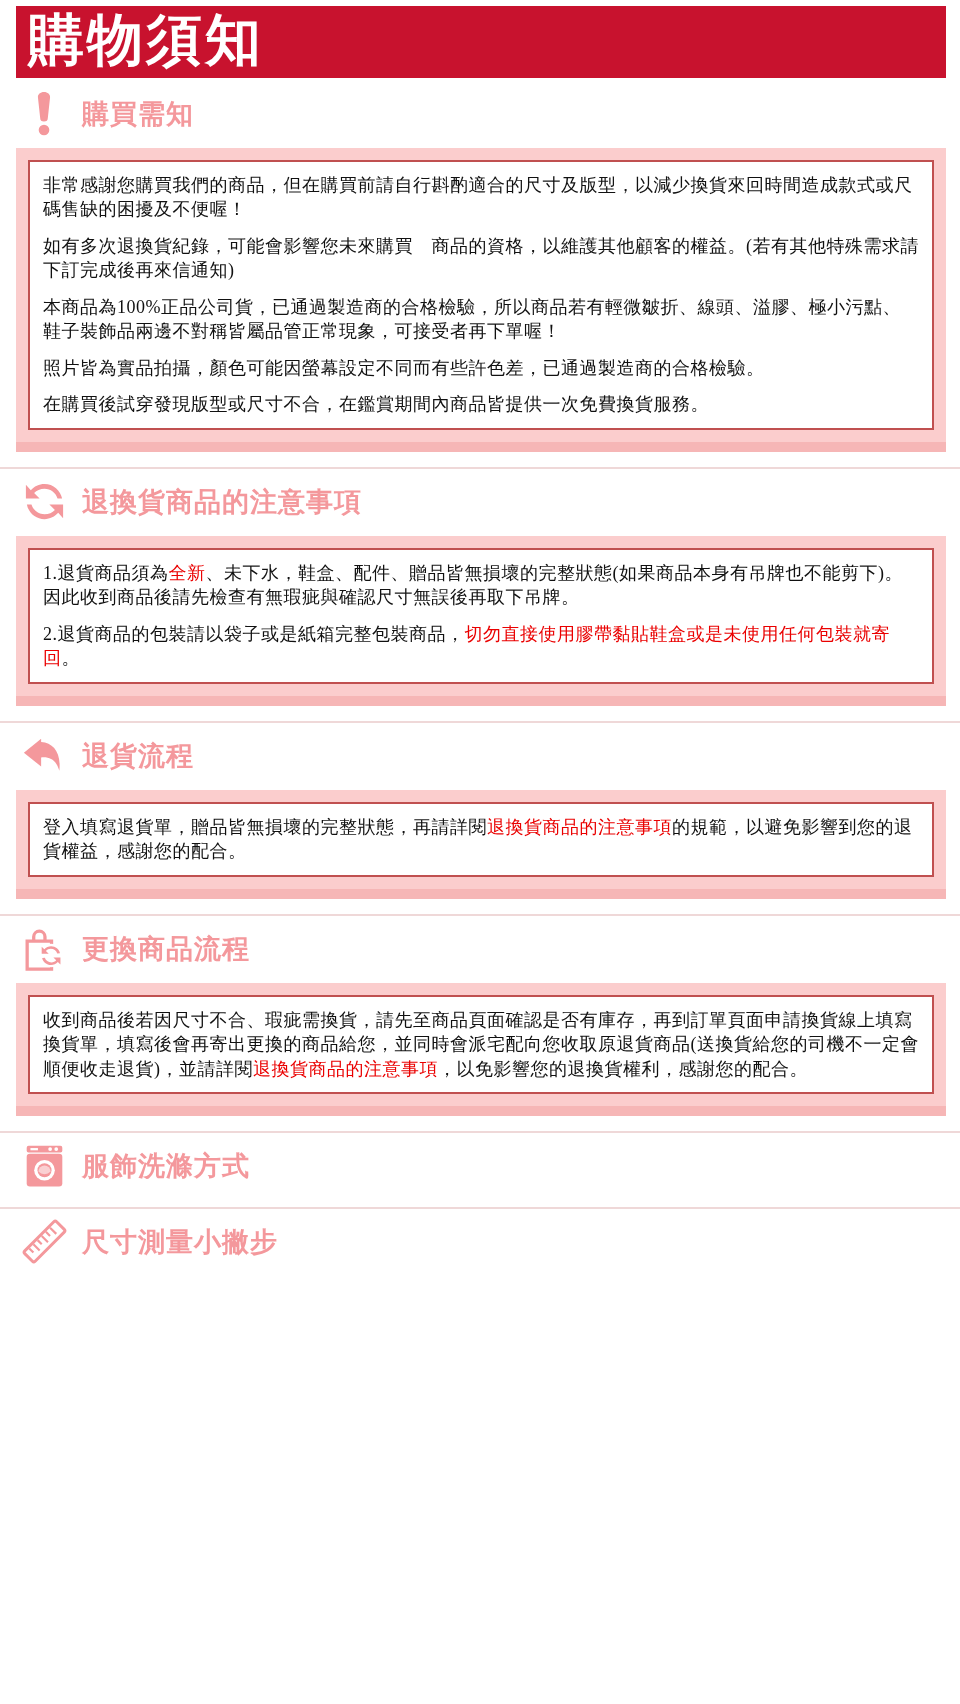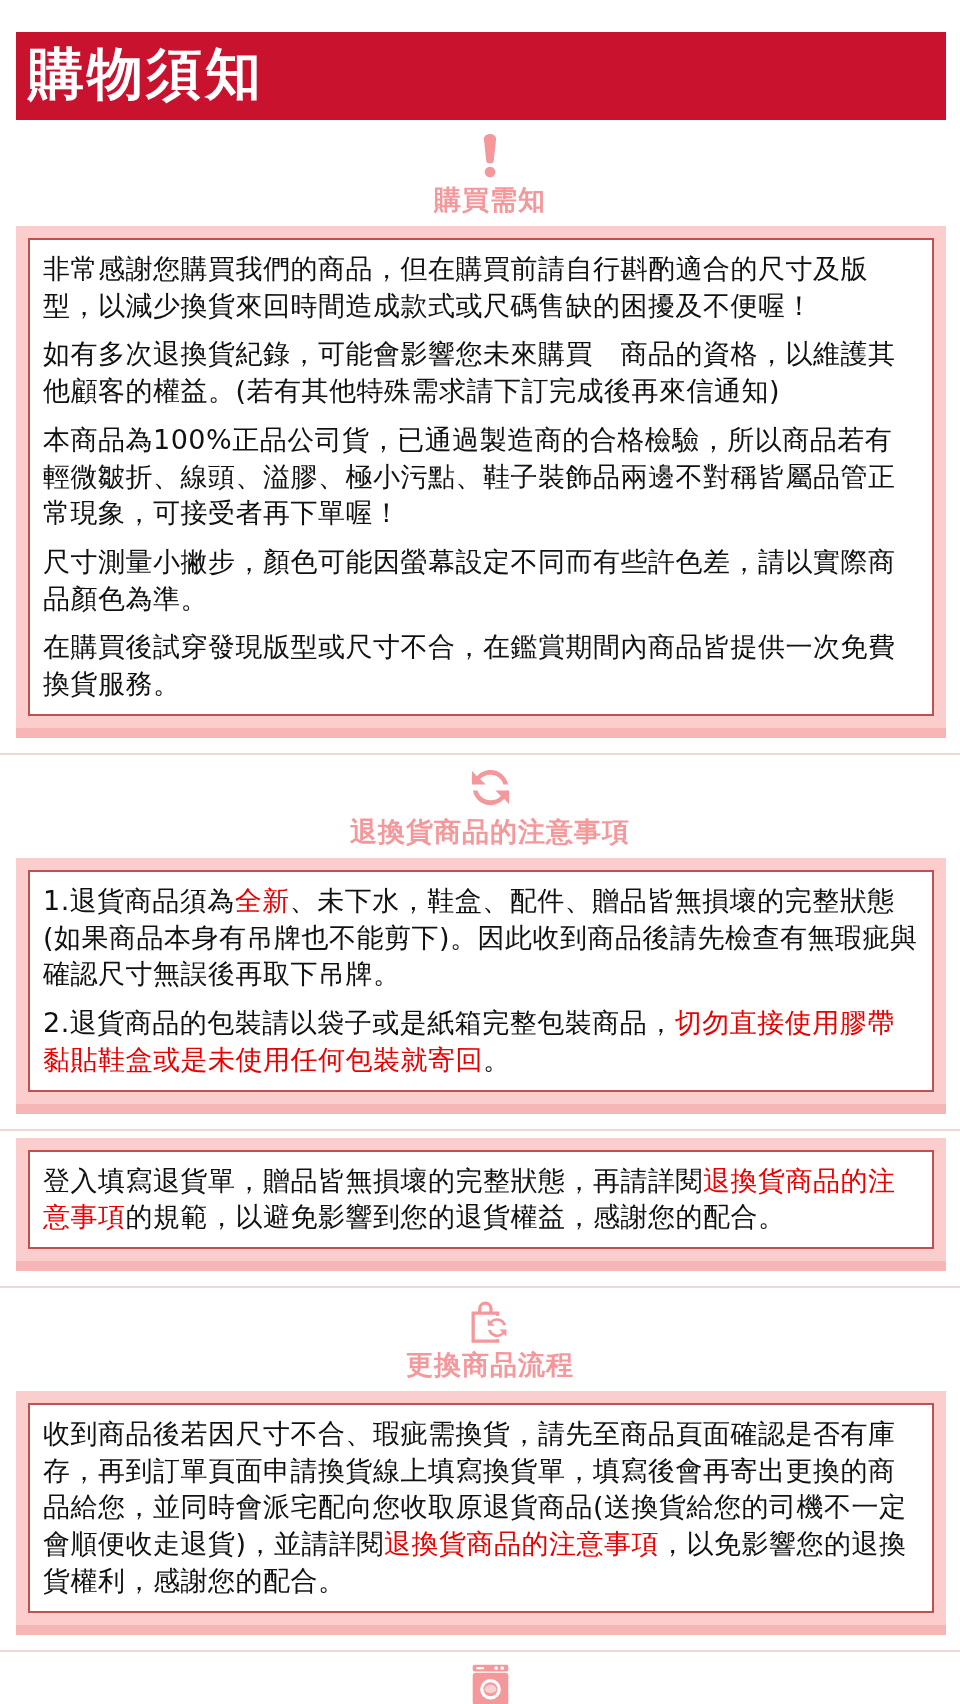--- a/index.html
+++ b/index.html
@@ -9,22 +9,22 @@
   }
   body {
     width: 960px;
     min-height: 1704px;
     font-family: "DejaVu Sans", "Liberation Sans", sans-serif;
     color: var(--body-text, #111);
   }
 
   
   .title-bar {
-    margin: 32px 14px 10px 16px;
-    height: 88px;
+    margin: 6px 14px 10px 16px;
+    height: 72px;
     background: var(--title-bar-bg, #C8122E);
     display: flex;
     align-items: center;
     overflow: visible;
   }
   .title-bar h1 {
     margin: 0;
     padding: 0 10px 4px 12px;
     color: var(--title-text, #fff);
     font-size: 56px;
@@ -36,23 +36,23 @@
 
   
   .section-divider {
     border: 0;
     border-top: 2px solid var(--divider, #EFD8D8);
     margin: 15px 0 7px 0;
   }
   .section-header {
     display: flex;
     align-items: center;
+    gap: 14px;
     margin: 6px 0 8px 20px;
     min-height: 52px;
-    flex-direction: column;
   }
   .icon {
     width: 48px;
     height: 52px;
     display: flex;
     align-items: center;
     justify-content: center;
     color: var(--accent-pink, #F4989C);
     flex: 0 0 auto;
   }
@@ -70,24 +70,25 @@
     padding: 12px;
     border-bottom: 10px solid var(--box-pink-edge, #F6B6B6);
   }
   .white-box {
     background: #ffffff;
     border: 2px solid var(--inner-border, #C05050);
     padding: 11px 13px;
   }
   .white-box p {
     margin: 0 0 12px 0;
-    font-size: 27px;
+    font-size: 18px;
     line-height: 1.36;
     letter-spacing: 0.5px;
     color: var(--body-text, #111);
+    font-family: Liberation Serif, serif;
   }
   .white-box p:last-child { margin-bottom: 0; }
   .red { color: var(--highlight-red, #EA0000); }
 </style>
 </head>
 <body>
 
 <header class="title-bar">
   <h1>購物須知</h1>
 </header>
@@ -102,21 +103,21 @@
             <circle cx="12" cy="41.5" r="5.8" fill="currentColor"></circle>
           </svg>
         </span>
       <h2 class="section-label">購買需知</h2>
     </div>
     <div class="pink-box">
       <div class="white-box">
           <p><span>非常感謝您購買我們的商品，但在購買前請自行斟酌適合的尺寸及版型，以減少換貨來回時間造成款式或尺碼售缺的困擾及不便喔！</span></p>
           <p><span>如有多次退換貨紀錄，可能會影響您未來購買　商品的資格，以維護其他顧客的權益。(若有其他特殊需求請下訂完成後再來信通知)</span></p>
           <p><span>本商品為100%正品公司貨，已通過製造商的合格檢驗，所以商品若有輕微皺折、線頭、溢膠、極小污點、鞋子裝飾品兩邊不對稱皆屬品管正常現象，可接受者再下單喔！</span></p>
-          <p><span>尺寸測量小撇步，顏色可能因螢幕設定不同而有些許色差，請以實際商品顏色為準。</span></p>
+          <p><span>照片皆為實品拍攝，顏色可能因螢幕設定不同而有些許色差，已通過製造商的合格檢驗。</span></p>
           <p><span>在購買後試穿發現版型或尺寸不合，在鑑賞期間內商品皆提供一次免費換貨服務。</span></p>
         </div>
     </div>
   </section>
 
   <section class="section">
     <hr class="section-divider">
     <div class="section-header">
       <span class="icon">
           <svg viewBox="0 0 48 48" width="47" height="47" aria-hidden="true">
@@ -129,20 +130,28 @@
     <div class="pink-box">
       <div class="white-box">
           <p><span>1.退貨商品須為</span><span class="red">全新</span><span>、未下水，鞋盒、配件、贈品皆無損壞的完整狀態(如果商品本身有吊牌也不能剪下)。因此收到商品後請先檢查有無瑕疵與確認尺寸無誤後再取下吊牌。</span></p>
           <p><span>2.退貨商品的包裝請以袋子或是紙箱完整包裝商品，</span><span class="red">切勿直接使用膠帶黏貼鞋盒或是未使用任何包裝就寄回</span><span>。</span></p>
         </div>
     </div>
   </section>
 
   <section class="section">
     <hr class="section-divider">
+    <div class="section-header">
+      <span class="icon">
+          <svg viewBox="0 0 48 48" width="46" height="48" aria-hidden="true">
+            <path fill="currentColor" d="M21 6 3 20.5 21 35v-9.5c10-1 16 3.5 19 14 2-19-6-29-19-30z"></path>
+          </svg>
+        </span>
+      <h2 class="section-label">退貨流程</h2>
+    </div>
     <div class="pink-box">
       <div class="white-box">
           <p><span>登入填寫退貨單，贈品皆無損壞的完整狀態，再請詳閱</span><span class="red">退換貨商品的注意事項</span><span>的規範，以避免影響到您的退貨權益，感謝您的配合。</span></p>
         </div>
     </div>
   </section>
 
   <section class="section">
     <hr class="section-divider">
     <div class="section-header">

